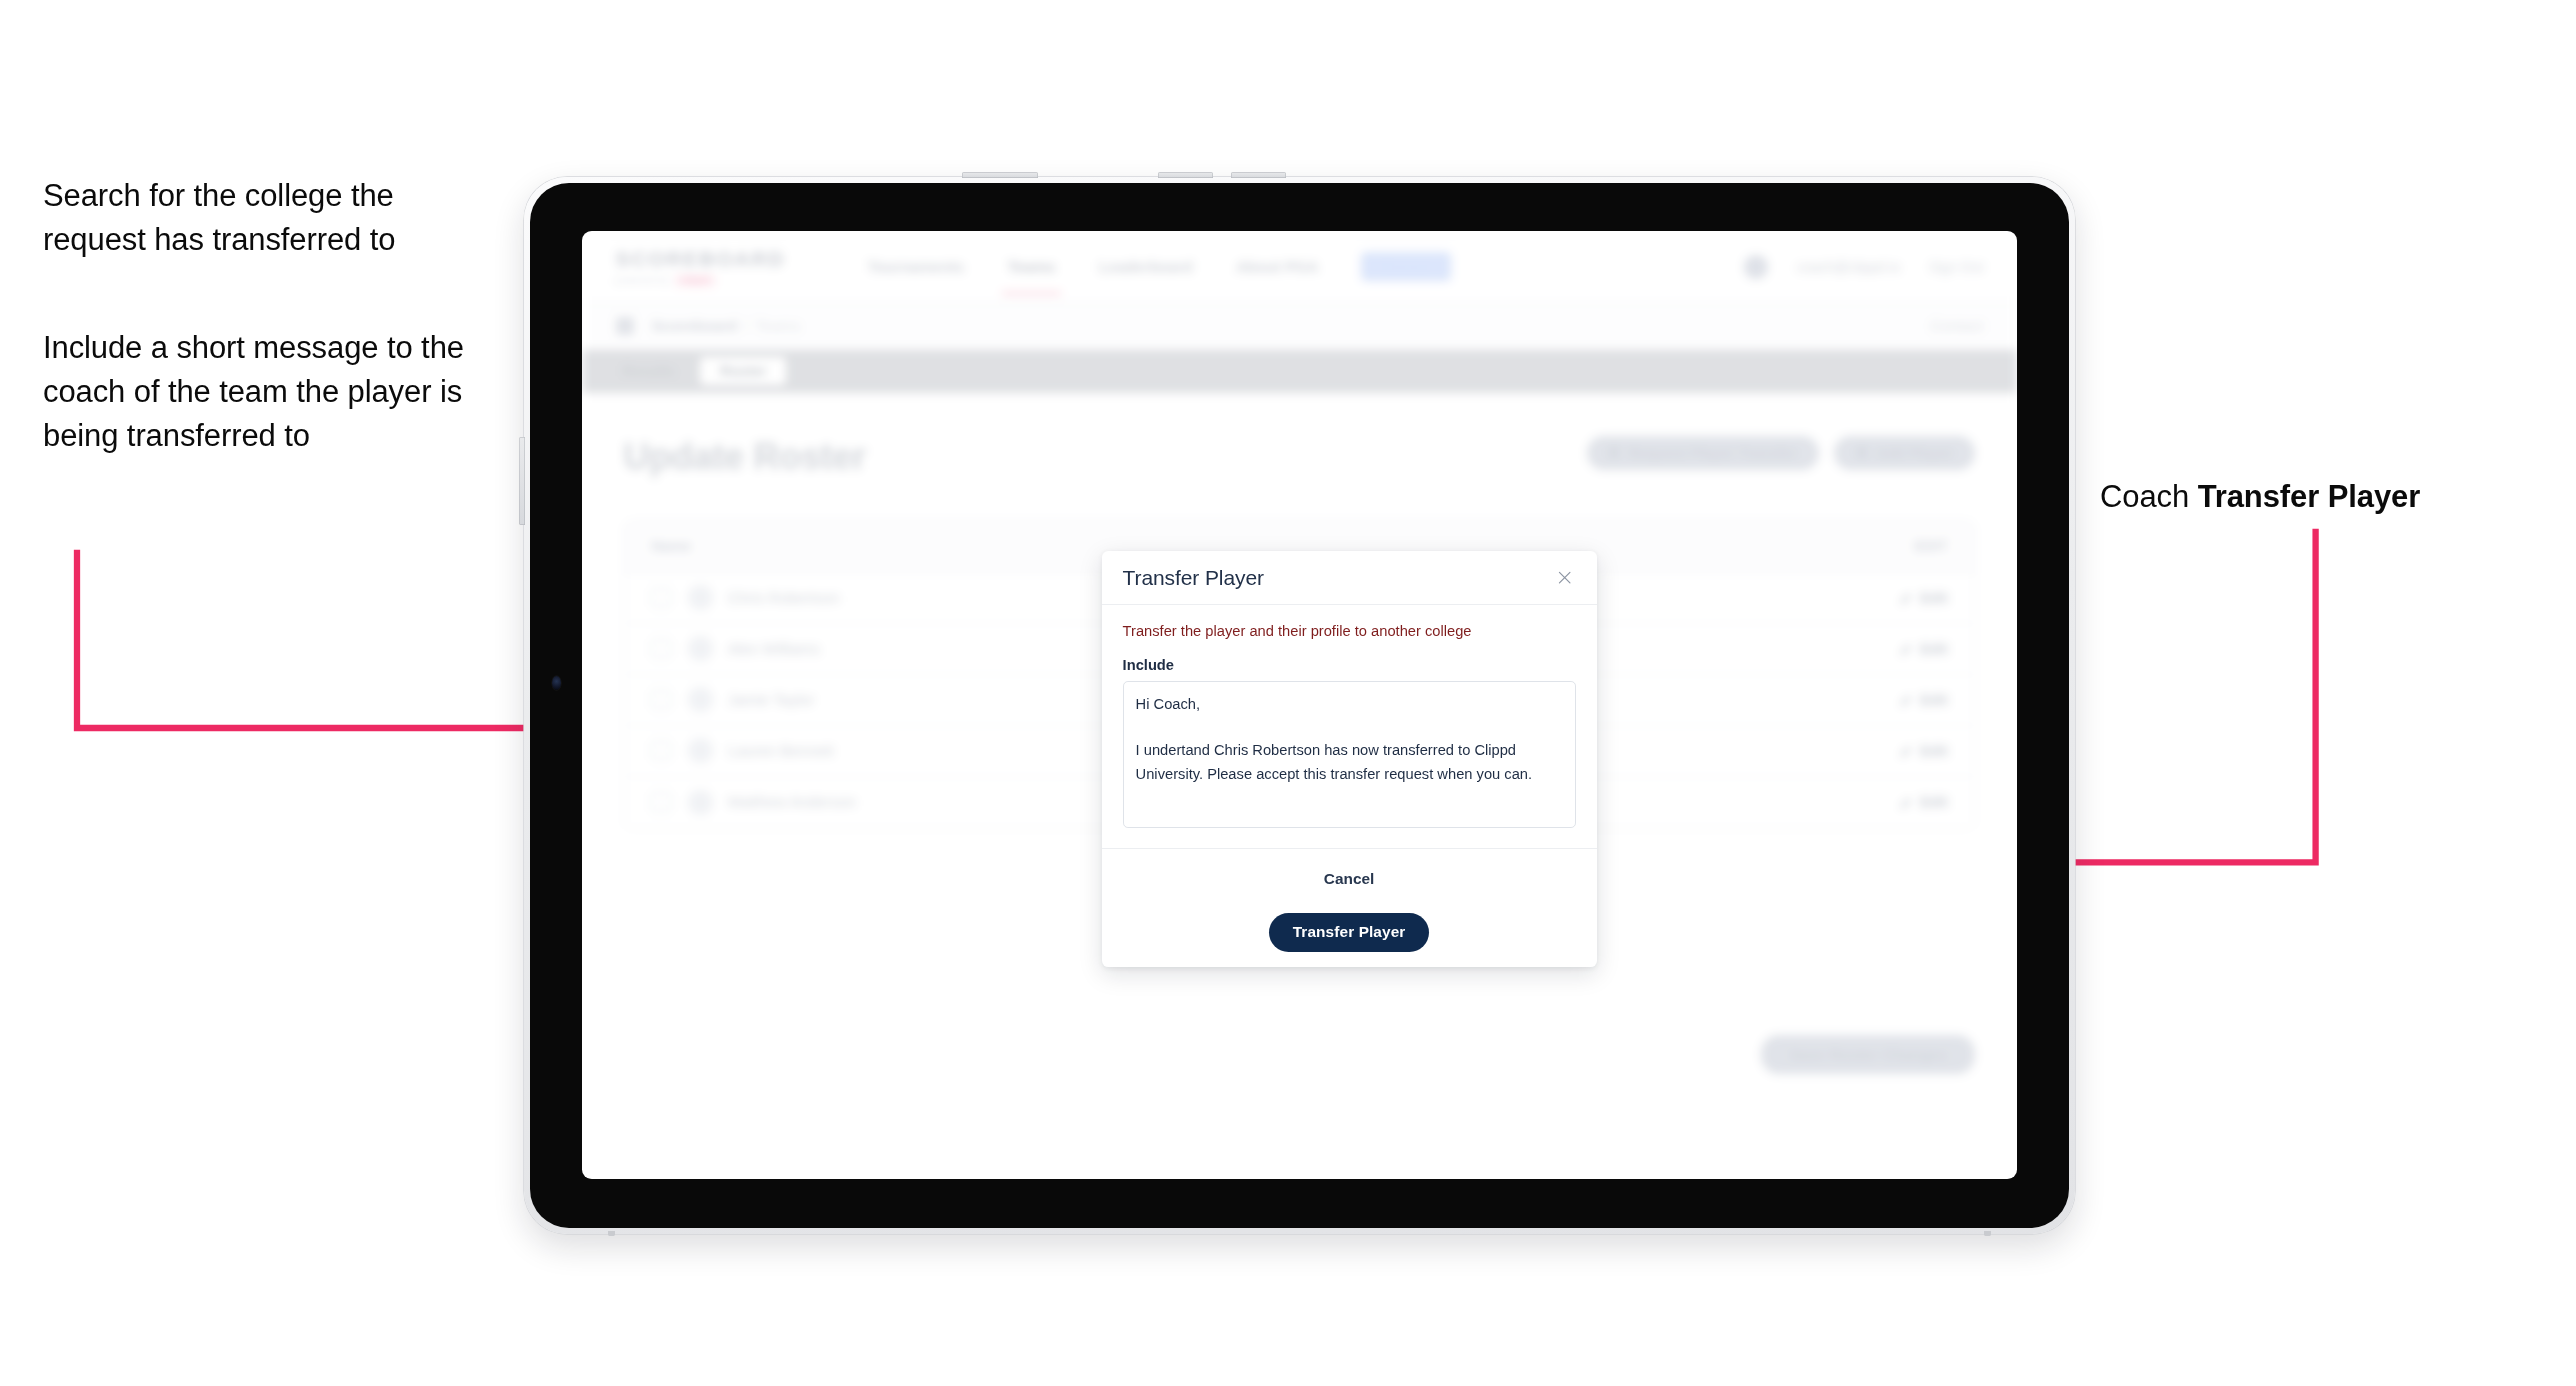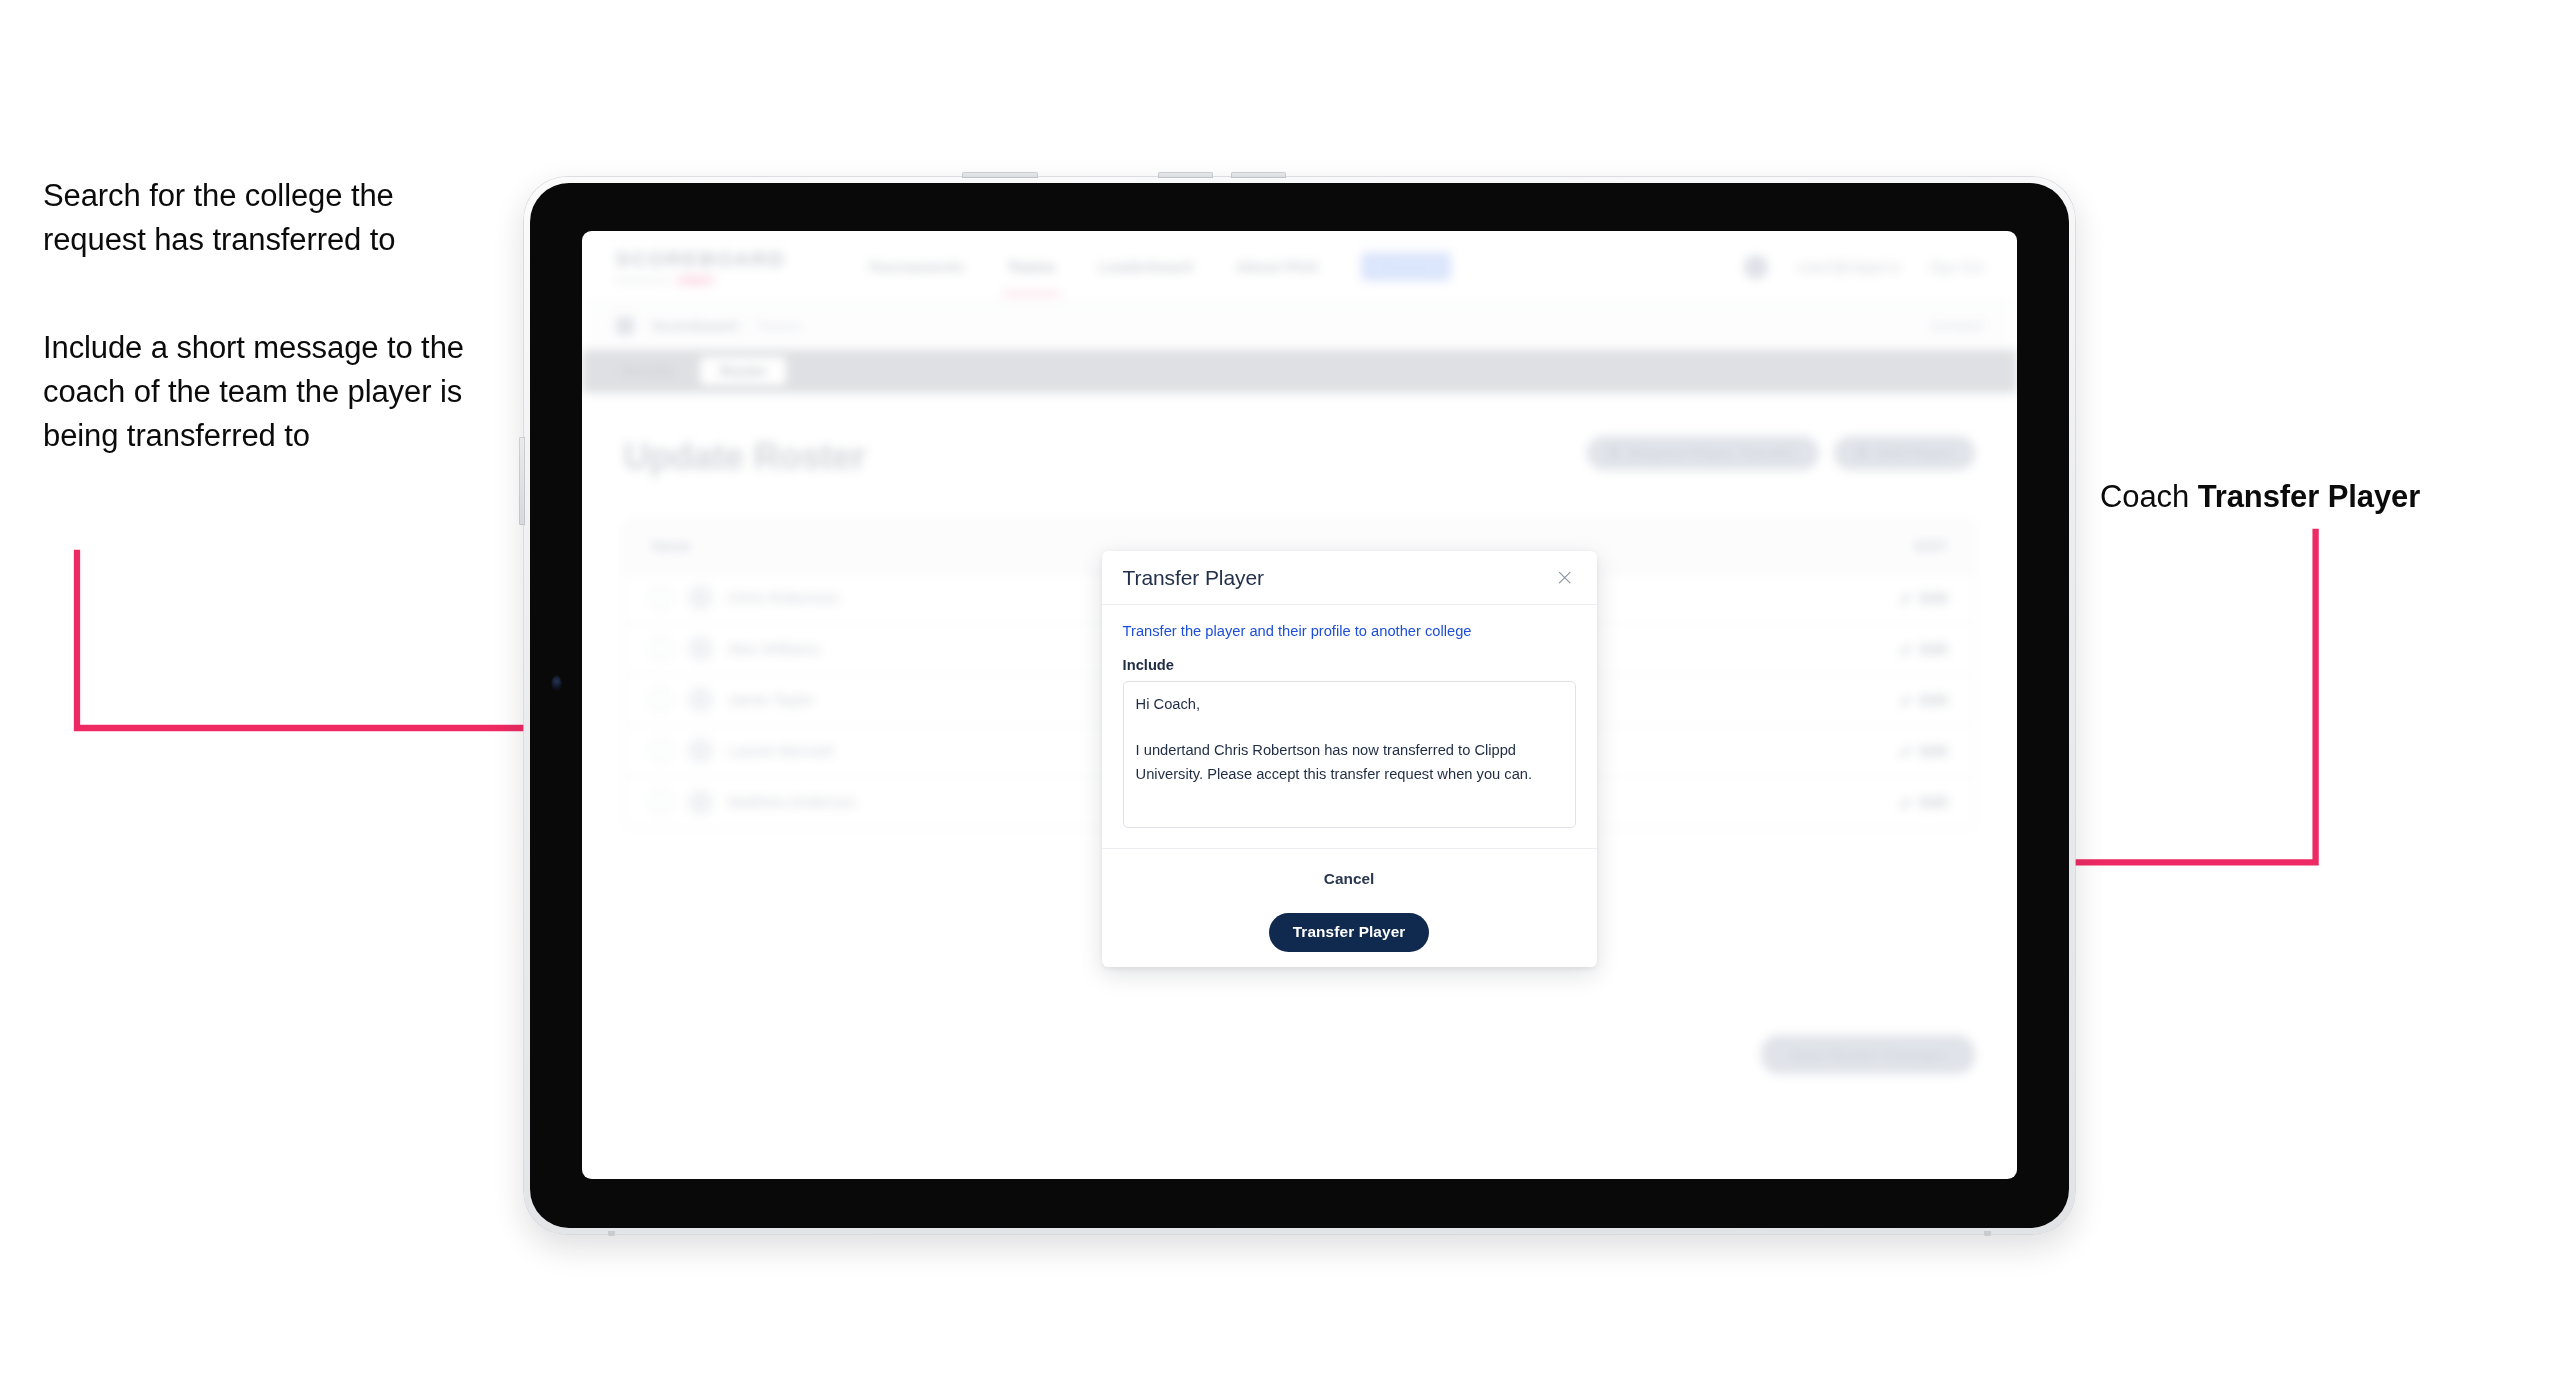--- a/index.html
+++ b/index.html
@@ -309,21 +309,21 @@
   }
   #modal-close {
     margin-left: auto;
     width: 24px; height: 24px;
     display: flex; align-items: center; justify-content: center;
     cursor: pointer;
   }
   #modal-close svg { display: block; }
   #modal-body { padding: 18px 21px 18px 21px; }
   #modal-desc {
-    font-size: 14.7px; color: #1d4ed8; font-weight: 400;
+    font-size: 14.7px; color: #7f1d1d; font-weight: 400;
     margin: 0 0 18px 0;
   }
   .field-label {
     font-size: 14.7px; color: #1f2d44; font-weight: 600;
     margin-bottom: 7.7px;
   }
   .field-input {
     border: 0.7px solid #dfe3e9;
     border-radius: 4.9px;
     background: #ffffff;

